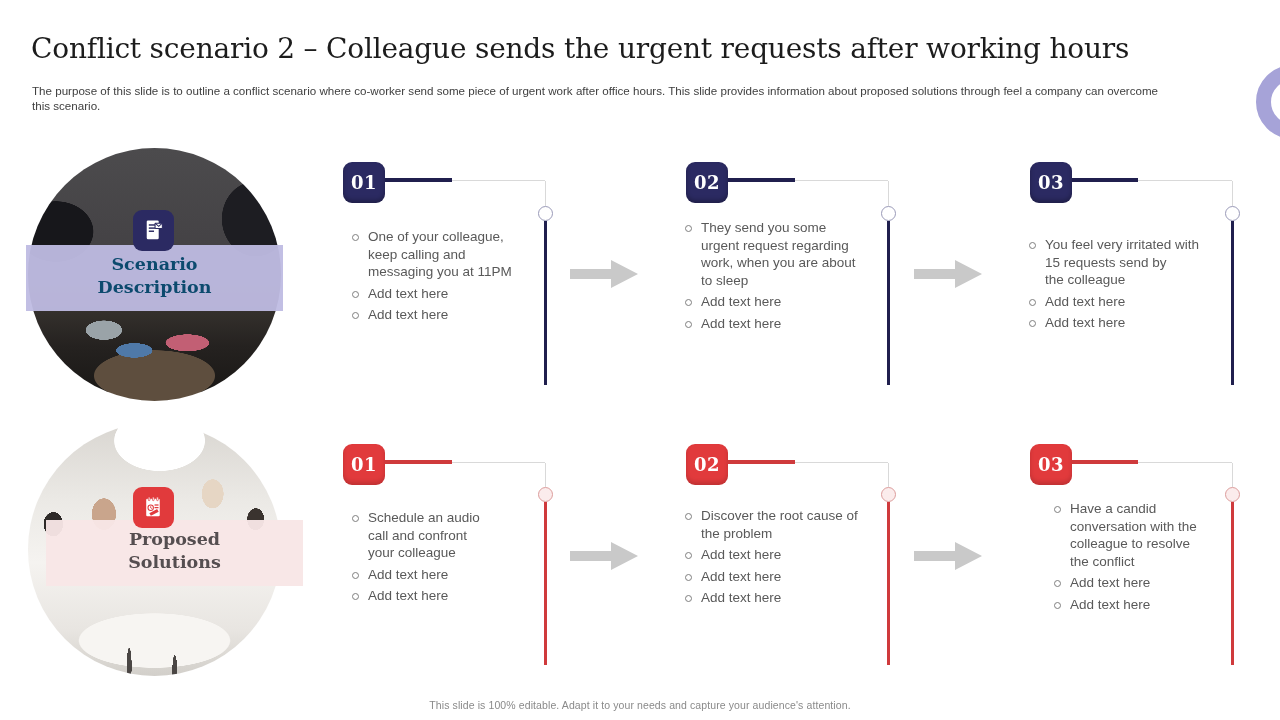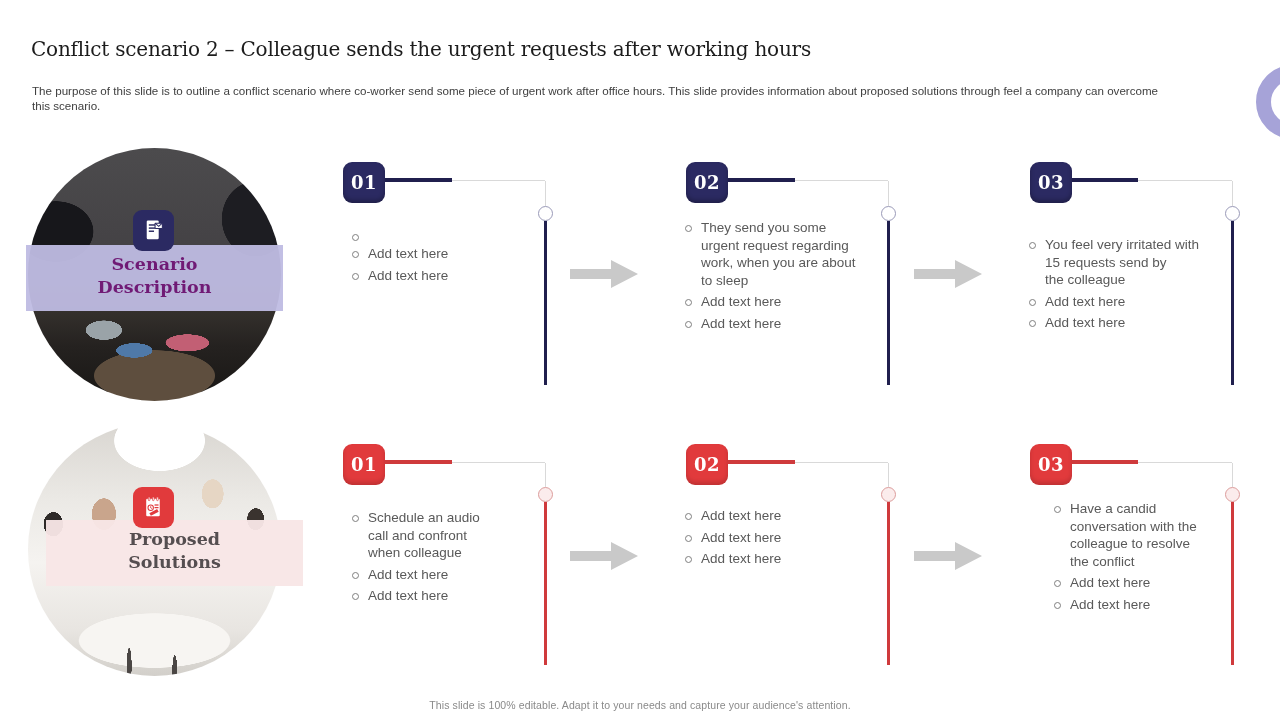--- a/index.html
+++ b/index.html
@@ -7,21 +7,21 @@
     position:relative;width:1280px;height:720px;background:#ffffff;
     overflow:hidden;font-family:"Liberation Sans",sans-serif;margin:0 auto;
   }
   .abs{position:absolute;}
   .pre{white-space:pre-line;}
 
   
   .title{
     left:31px;top:31px;width:1220px;
     font-family:"DejaVu Serif",serif;font-weight:500;
-    font-size:20px;line-height:36px;color:#1c1c1c;letter-spacing:-0.2px;
+    font-size:28px;line-height:36px;color:#1c1c1c;letter-spacing:-0.2px;
   }
   .subtitle{
     left:32px;top:84px;width:1185px;
     font-size:11.6px;line-height:14.6px;color:#404040;
   }
   .ring{
     left:1256px;top:65px;width:74px;height:74px;border-radius:50%;
     border:15px solid #a6a3d8;box-sizing:border-box;
   }
 
@@ -57,21 +57,21 @@
 
   
   .banner{left:26px;width:257px;height:66px;text-align:center;}
   .banner-top{top:245px;background:rgba(191,188,227,0.95);}
   .banner-bottom{top:520px;background:rgba(248,230,230,0.96);margin-left:20px;}
   .banner-label{
     display:inline-block;margin-top:8px;
     font-family:"DejaVu Serif",serif;font-weight:bold;
     font-size:17.5px;line-height:23px;
   }
-  .banner-top .banner-label{color:#701a75;}
+  .banner-top .banner-label{color:#0c4a6e;}
   .banner-bottom .banner-label{color:#554e50;}
 
   .icon-tile{width:41px;height:41px;left:133px;border-radius:9px;
     display:flex;align-items:center;justify-content:center;}
   .tile-navy{top:210px;background:#2b2a62;}
   .tile-red{top:487px;background:#e13a3c;}
 
   
   .badge{
     width:42px;height:41px;border-radius:9px;
@@ -131,20 +131,23 @@
 
   <div class="abs badge badge-navy" style="left:343px;top:162px;">01</div>
   <div class="abs hthick navy-line" style="left:385px;top:178px;width:67px;"></div>
   <div class="abs hthin" style="left:452px;top:180px;width:93px;"></div>
   <div class="abs vthin" style="left:545px;top:181px;height:25px;"></div>
   <div class="abs node node-navy" style="left:538px;top:206px;"></div>
   <div class="abs vthick navy-line" style="left:544px;top:221px;height:164px;"></div>
   <div class="abs bullets" style="left:352px;top:228px;width:178px;">
     <div class="bullet">
         <span class="dot"></span>
+        <span class="pre">One of your colleague,
+keep calling and
+messaging you at 11PM</span>
       </div>
     <div class="bullet">
         <span class="dot"></span>
         <span class="pre">Add text here</span>
       </div>
     <div class="bullet">
         <span class="dot"></span>
         <span class="pre">Add text here</span>
       </div>
   </div>
@@ -226,41 +229,46 @@
   <div class="abs hthick red-line" style="left:385px;top:460px;width:67px;"></div>
   <div class="abs hthin" style="left:452px;top:462px;width:93px;"></div>
   <div class="abs vthin" style="left:545px;top:463px;height:24px;"></div>
   <div class="abs node node-red" style="left:538px;top:487px;"></div>
   <div class="abs vthick red-line" style="left:544px;top:502px;height:163px;"></div>
   <div class="abs bullets" style="left:352px;top:509px;width:178px;">
     <div class="bullet">
         <span class="dot"></span>
         <span class="pre">Schedule an audio
 call and confront
-when colleague</span>
+your colleague</span>
       </div>
     <div class="bullet">
         <span class="dot"></span>
         <span class="pre">Add text here</span>
       </div>
     <div class="bullet">
         <span class="dot"></span>
         <span class="pre">Add text here</span>
       </div>
   </div>
 
   <div class="abs badge badge-red" style="left:686px;top:444px;">02</div>
   <div class="abs hthick red-line" style="left:728px;top:460px;width:67px;"></div>
   <div class="abs hthin" style="left:795px;top:462px;width:93px;"></div>
   <div class="abs vthin" style="left:888px;top:463px;height:24px;"></div>
   <div class="abs node node-red" style="left:881px;top:487px;"></div>
   <div class="abs vthick red-line" style="left:887px;top:502px;height:163px;"></div>
   <div class="abs bullets" style="left:685px;top:507px;width:200px;">
     <div class="bullet">
         <span class="dot"></span>
+        <span class="pre">Discover the root cause of
+the problem</span>
+      </div>
+    <div class="bullet">
+        <span class="dot"></span>
         <span class="pre">Add text here</span>
       </div>
     <div class="bullet">
         <span class="dot"></span>
         <span class="pre">Add text here</span>
       </div>
     <div class="bullet">
         <span class="dot"></span>
         <span class="pre">Add text here</span>
       </div>

